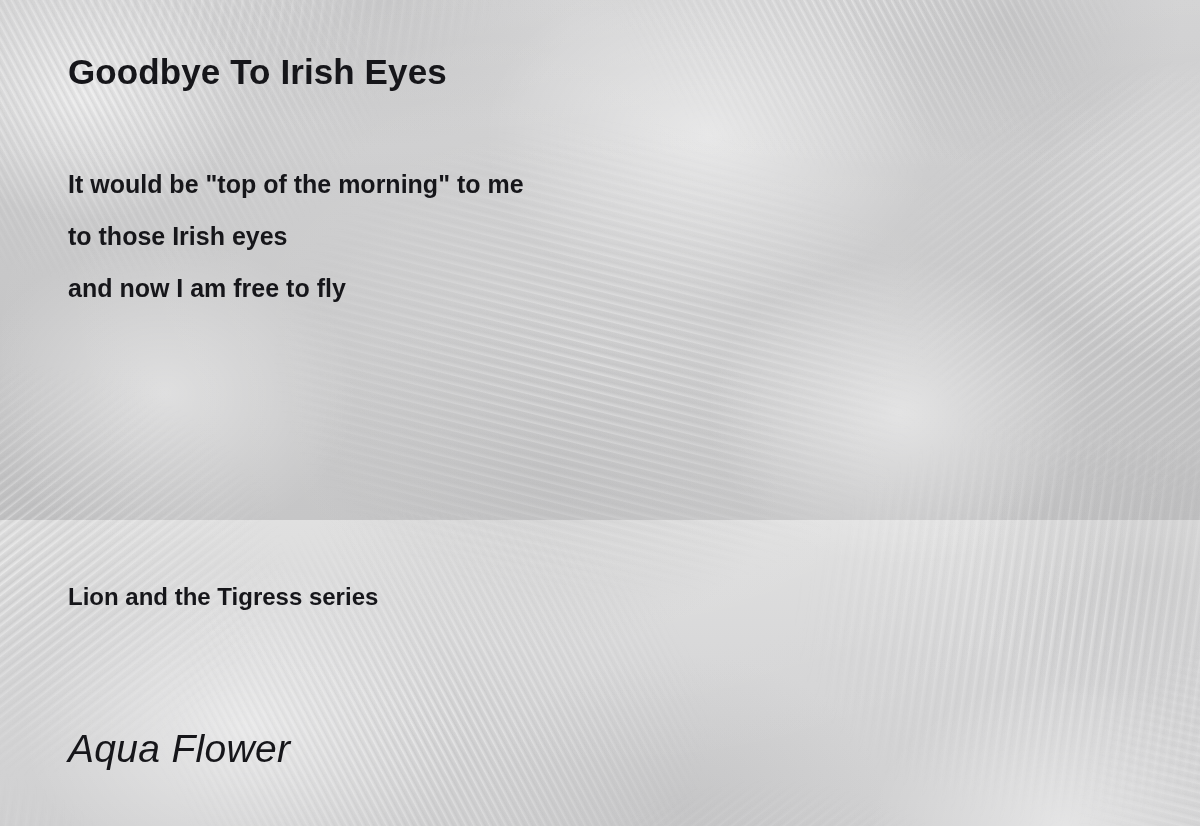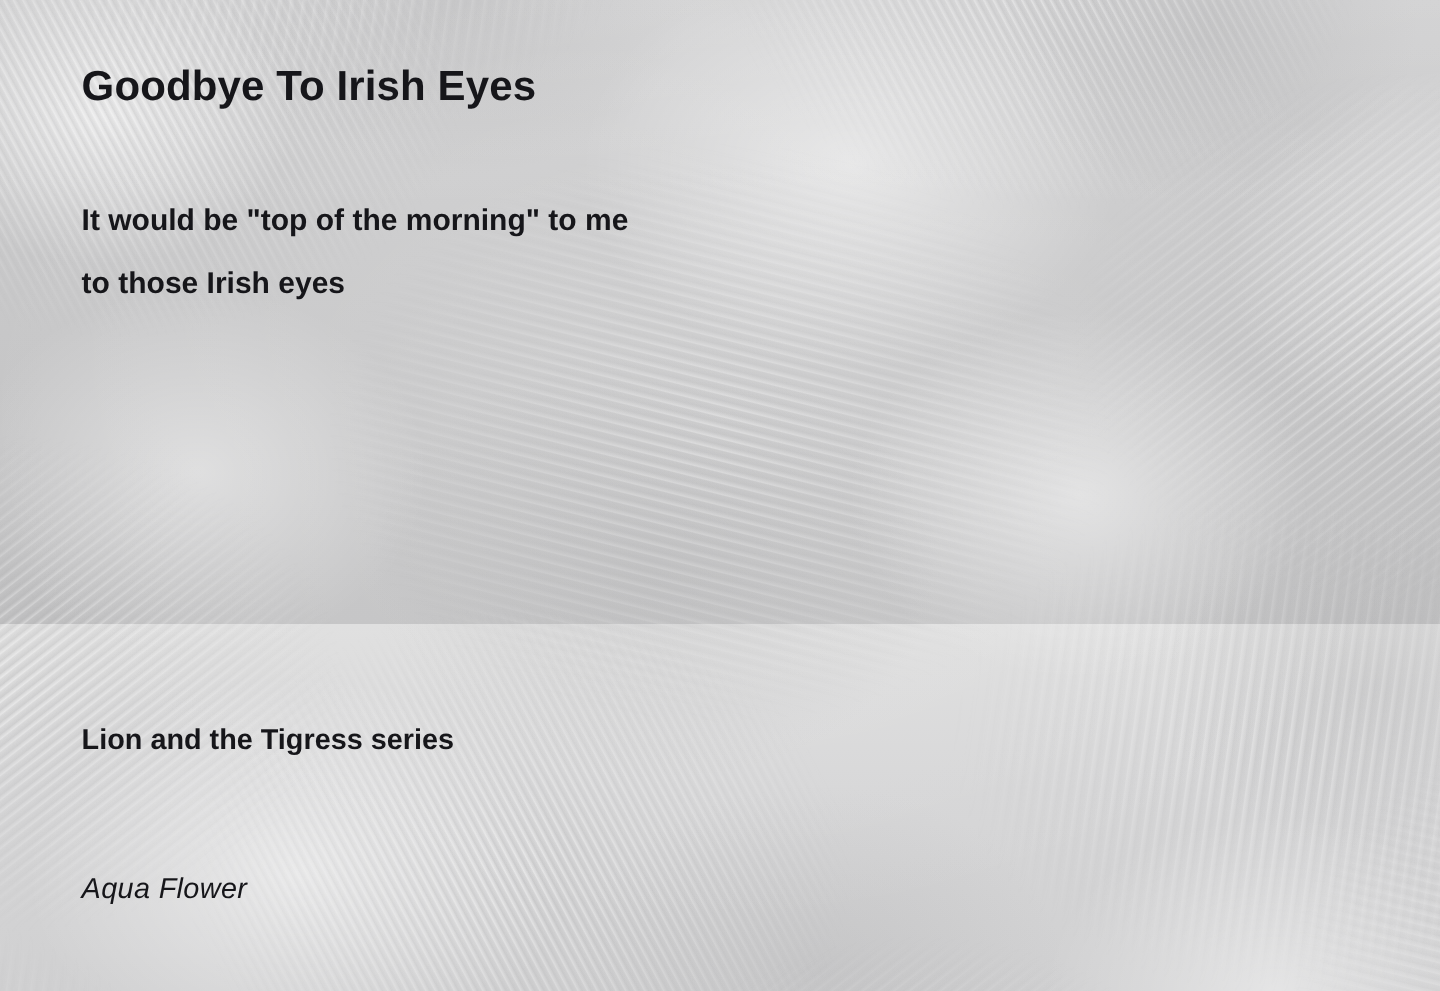--- a/index.html
+++ b/index.html
@@ -172,28 +172,27 @@
   .credits {
     position: absolute;
     left: 68px;
     top: 576px;
     font-size: 24px;
     font-weight: bold;
     line-height: 42px;
   }
   .credit-line {
     white-space: nowrap;
-    margin-top: 20px;
   }
 
   .signature {
     position: absolute;
     left: 68px;
     top: 727px;
-    font-size: 24px;
+    font-size: 39px;
     font-style: italic;
     font-weight: normal;
     letter-spacing: .3px;
     white-space: nowrap;
   }
 </style>
 </head>
 <body>
 
 <div class="poem-card">
@@ -208,20 +207,21 @@
   <div class="bg-strokes-d"></div>
   <div class="bg-haze"></div>
 
   <div class="content">
 
     <div class="poem-title">Goodbye To Irish Eyes</div>
 
     <div class="poem-body">
       <div class="poem-line">It would be "top of the morning" to me</div>
       <div class="poem-line">to those Irish eyes</div>
+      <div class="poem-line">and now I am free to fly</div>
     </div>
 
     <div class="credits">
       <div class="credit-line">Lion and the Tigress series</div>
     </div>
 
     <div class="signature">Aqua Flower</div>
 
   </div>
 </div>

